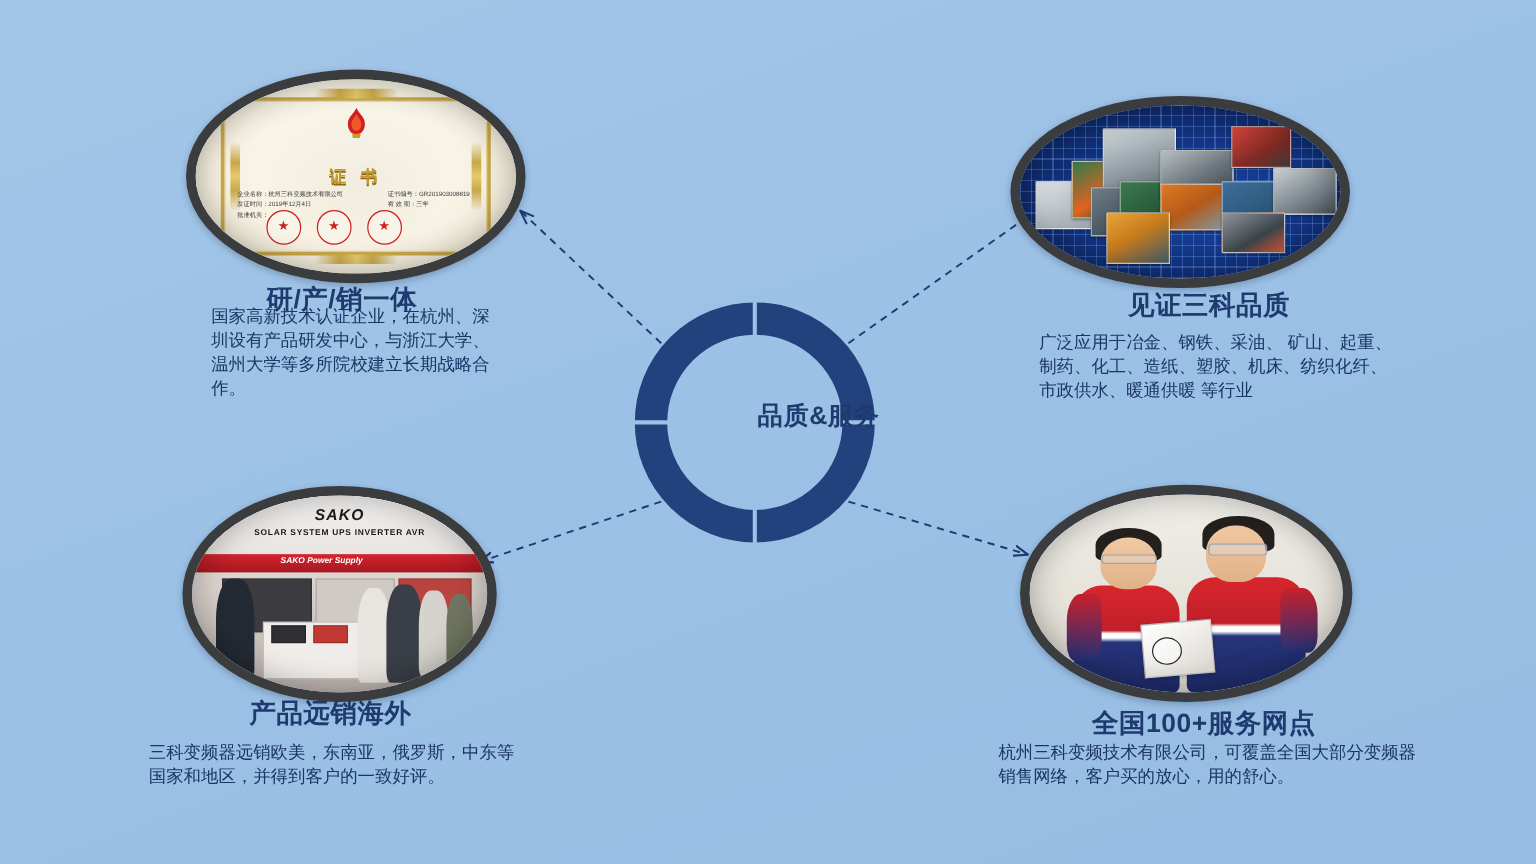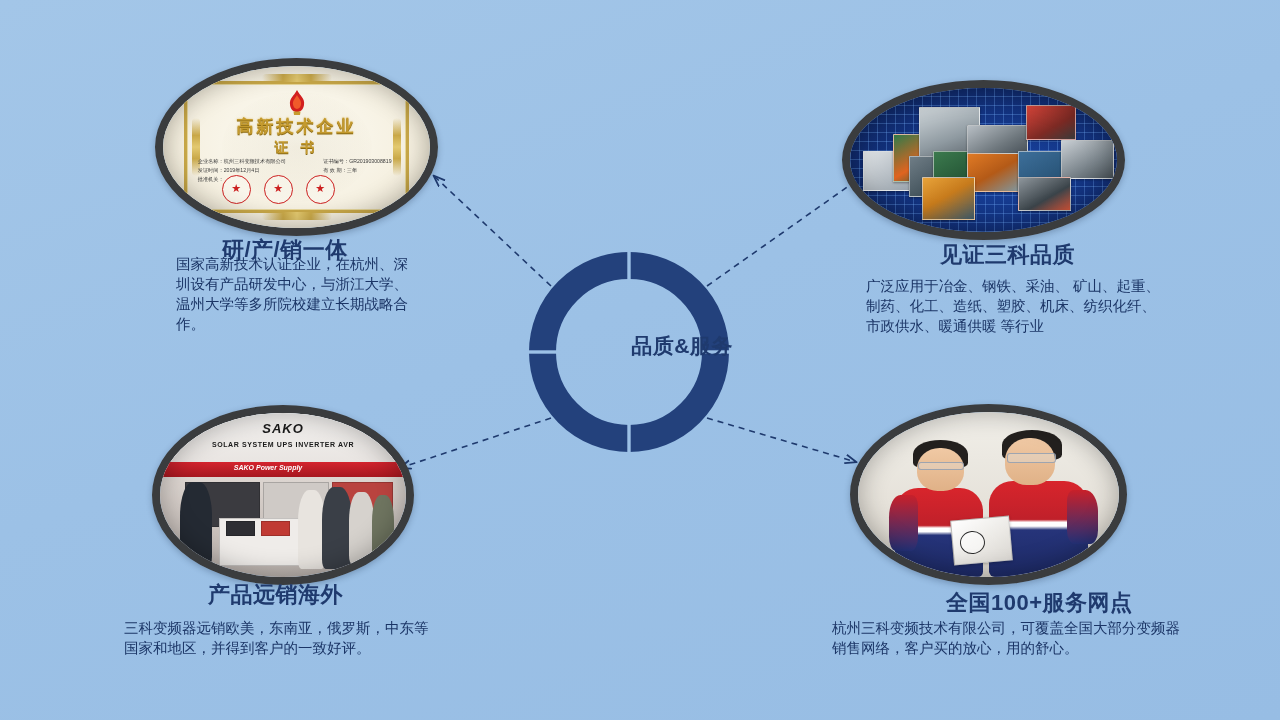--- a/index.html
+++ b/index.html
@@ -307,21 +307,20 @@
         <div class="cert-orn bot"></div>
         <div class="cert-orn-side l"></div>
         <div class="cert-orn-side r"></div>
 
         <svg class="cert-flame" viewBox="0 0 26 30">
           <path d="M13,1 C16,7 21,9 20,16 C19.4,20.4 16.4,23 13,23 C9.6,23 6.6,20.4 6,16 C5,9 10,7 13,1 Z" fill="#d21f1f"></path>
           <path d="M13,6 C15,10 17.6,11.6 17,15.6 C16.6,18.4 15,20 13,20 C11,20 9.4,18.4 9,15.6 C8.4,11.6 11,10 13,6 Z" fill="#f05a2a"></path>
           <path d="M9.5,22.5 L16.5,22.5 L16,26 L10,26 Z" fill="#c79b2e"></path>
         </svg>
 
-        <div class="cert-title">高新技术企业</div>
         <div class="cert-sub">证 书</div>
 
         <div class="cert-line" style="left:13%; top:57%;">企业名称：杭州三科变频技术有限公司</div>
         <div class="cert-line" style="left:60%; top:57%;">证书编号：GR201903008819</div>
         <div class="cert-line" style="left:13%; top:62.5%;">发证时间：2019年12月4日</div>
         <div class="cert-line" style="left:60%; top:62.5%;">有 效 期：三年</div>
         <div class="cert-line" style="left:13%; top:68%;">批准机关：</div>
 
         <div class="cert-seals">
           <div class="seal"></div>
@@ -425,17 +424,17 @@
                     background:rgba(220,235,245,0.3);"></div>
 
         <div class="box-product" style="left:36%; top:64%; width:22%; height:26%; transform:rotate(-5deg);"></div>
         <div style="position:absolute; left:39%; top:72%; width:9%; height:13%;
                     border-radius:50%; border:1.4px solid #2b2b2b; background:rgba(255,255,255,0.5);
                     transform:rotate(-5deg);"></div>
         <div class="vignette"></div>
       </div>
     </div>
 
-    <div class="q-heading" style="left:910px; top:588px;margin-left:36px;">全国100+服务网点</div>
+    <div class="q-heading" style="left:910px; top:588px;">全国100+服务网点</div>
     <div class="q-body" style="left:832px; top:618px; width:348px;">杭州三科变频技术有限公司，可覆盖全国大部分变频器销售网络，客户买的放心，用的舒心。</div>
   </div>
 
 </div>
 
 </body></html>

